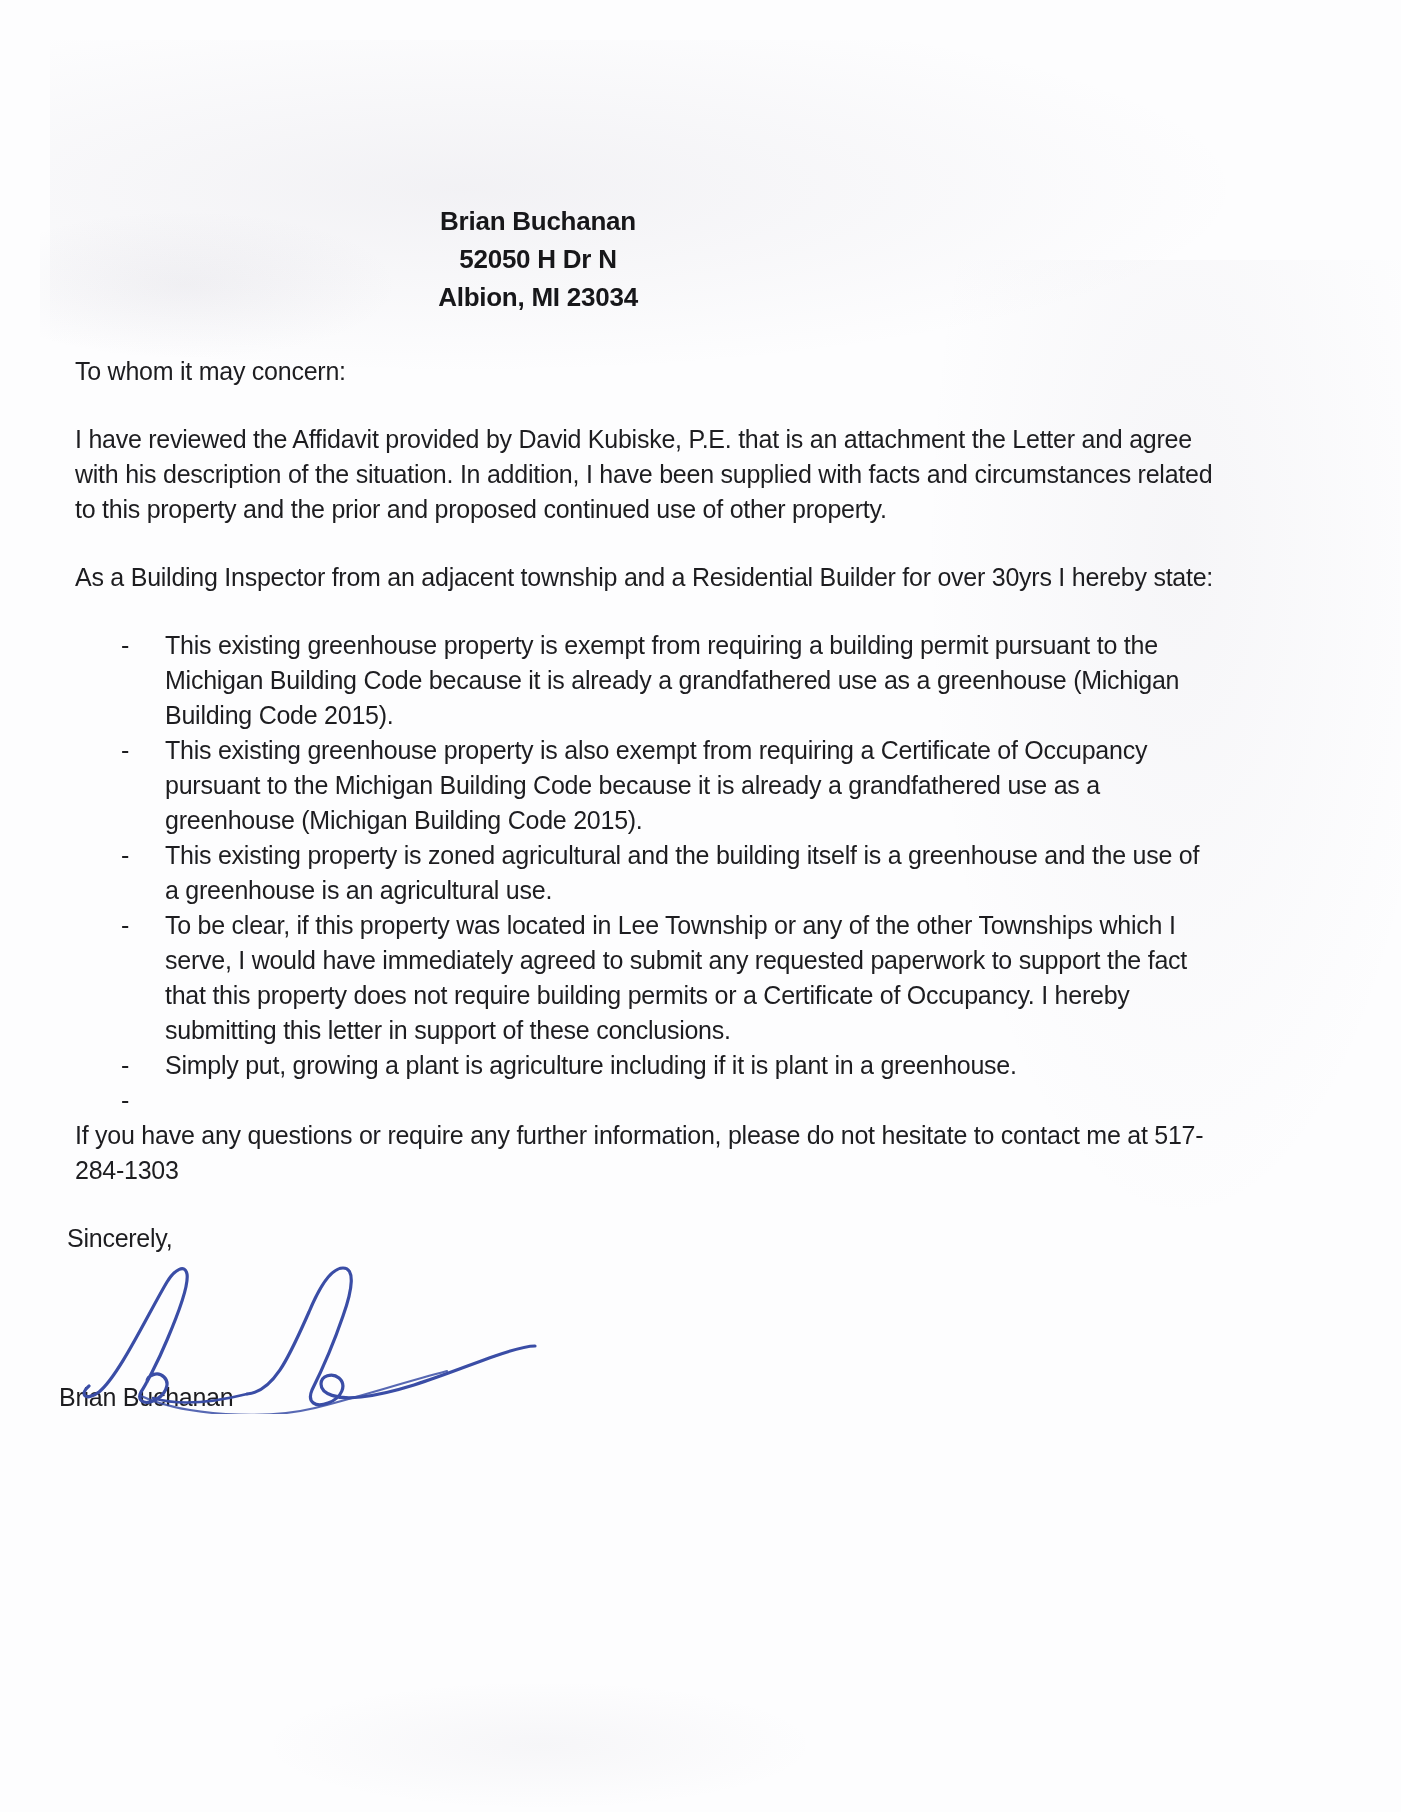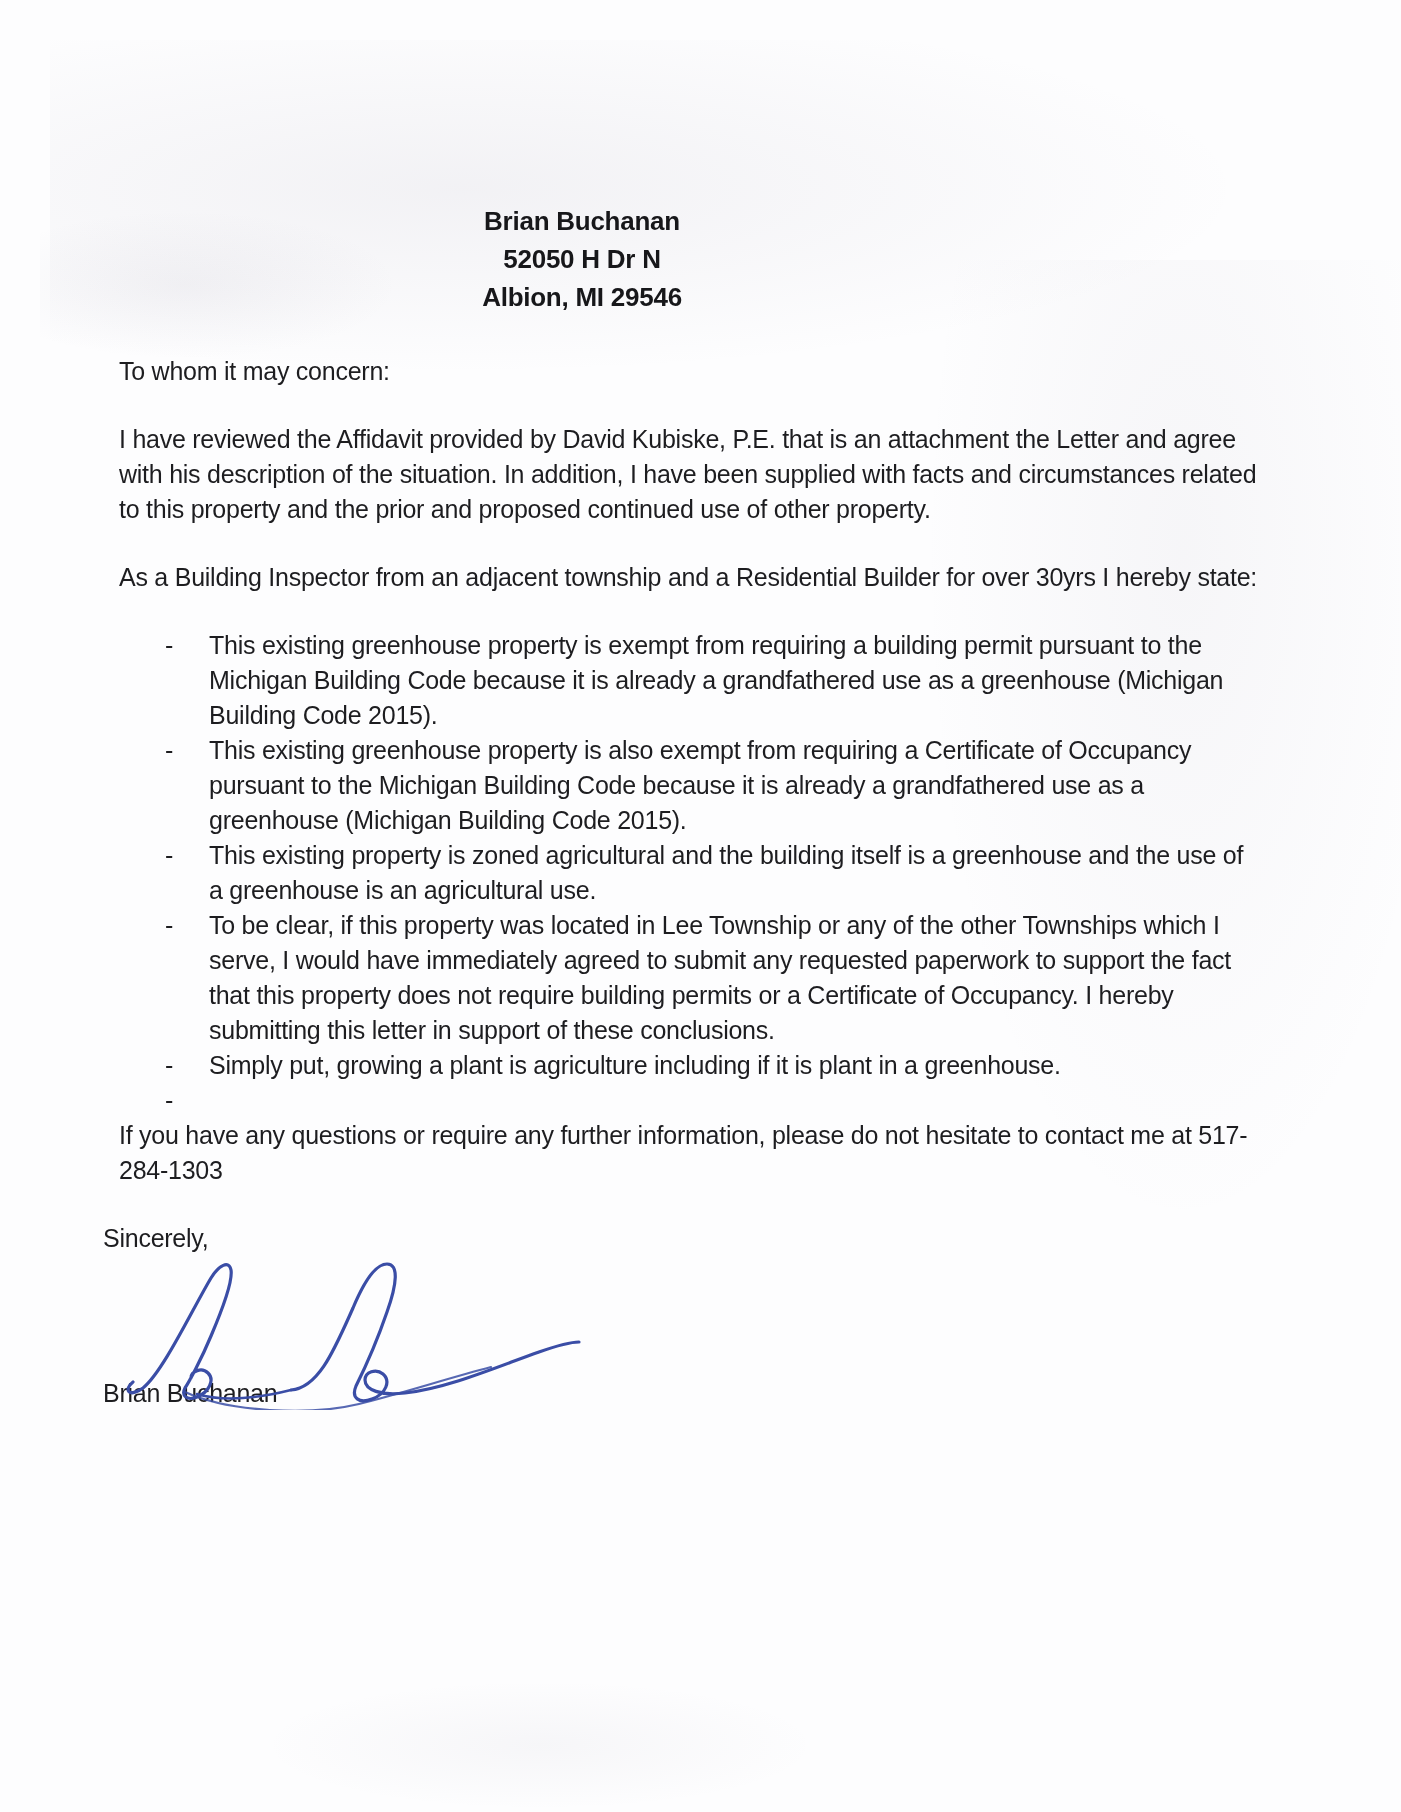--- a/index.html
+++ b/index.html
@@ -9,21 +9,21 @@
   }
   .page {
     position: relative;
     width: 1401px;
     height: 1812px;
     background: #fdfdfe;
     overflow: hidden;
     font-family: "Liberation Sans", sans-serif;
     color: #1d1d20;
     box-sizing: border-box;
-    padding: 202px 123px 0 103px;
+    padding: 202px 123px 0 59px;
     font-size: 25px;
     letter-spacing: -0.25px;
     line-height: 35px;
   }
   
   .shade { position: absolute; pointer-events: none; }
   .shade-top {
     left: 50px; top: 40px; width: 1180px; height: 330px;
     background: radial-gradient(ellipse at 35% 45%, rgba(125,120,145,0.085), rgba(125,120,145,0) 72%);
   }
@@ -61,21 +61,21 @@
     align-items: flex-start;
   }
   ul.statements .dash {
     flex: 0 0 44px;
     min-height: 35px;
   }
   ul.statements .btext {
     flex: 1 1 auto;
     max-width: 1036px;
   }
-  .closing-line { margin: 0; }
+  .closing-line { margin: 8px; }
   .signature-wrap {
     position: relative;
     height: 132px;
     margin: 4px 0 -16px 16px;
     width: 480px;
   }
   .signature-wrap svg { display: block; }
   .sig-name { margin: 0; }
 </style>
 </head>
@@ -85,21 +85,21 @@
   <div class="shade shade-top"></div>
   <div class="shade shade-left"></div>
   <div class="shade shade-right"></div>
   <div class="shade shade-bottom"></div>
 
   <div class="content">
 
     <header class="sender">
       <div>Brian Buchanan</div>
       <div>52050 H Dr N</div>
-      <div>Albion, MI 29546</div>
+      <div>Albion, MI 23034</div>
     </header>
 
     <p class="block">To whom it may concern:</p>
 
 
 
     <p class="block">I have reviewed the Affidavit provided by David Kubiske, P.E. that is an attachment the Letter and agree with his description of the situation. In addition, I have been supplied with facts and circumstances related to this property and the prior and proposed continued use of other property.</p>
 
     <p class="block">As a Building Inspector from an adjacent township and a Residential Builder for over 30yrs I hereby state:</p>
 

